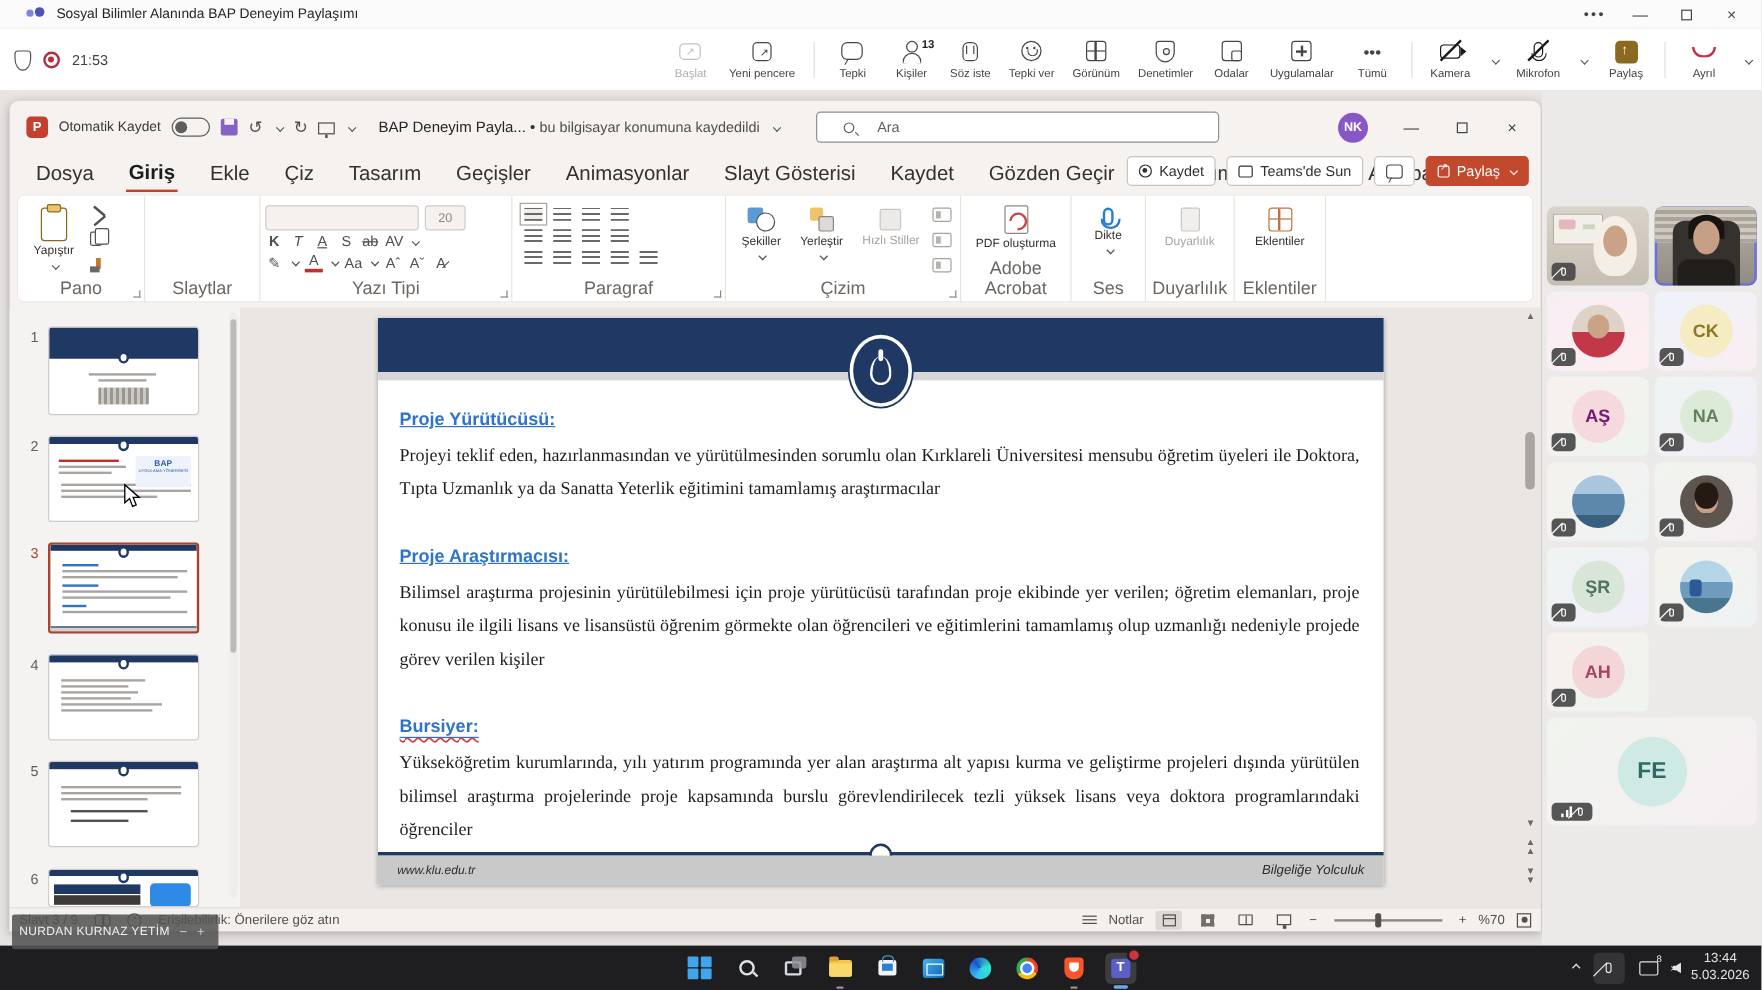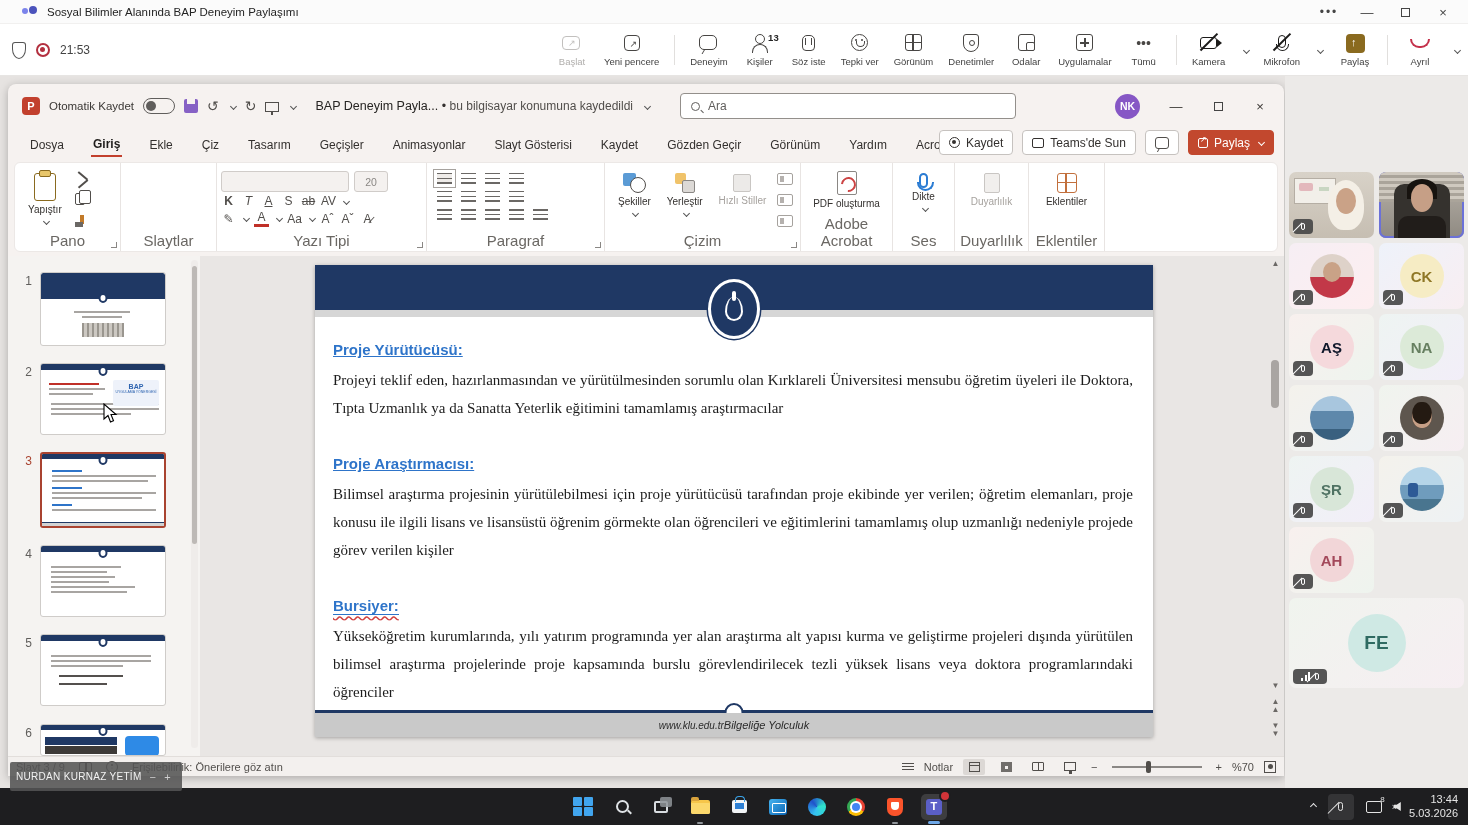--- a/index.html
+++ b/index.html
@@ -75,29 +75,29 @@
   .toggle{width:32px;height:16px;border:1px solid #605e5c;border-radius:9px;position:relative}
   .toggle:after{content:"";position:absolute;left:2px;top:2px;width:10px;height:10px;border-radius:50%;background:#605e5c}
   .qat{font-size:14px;color:#514e4b}
   .floppy{width:14px;height:14px;background:#8661c5;border-radius:2px;position:relative}
   .floppy:after{content:"";position:absolute;left:3px;top:0;width:8px;height:5px;background:#f6f2f0}
   .present-ic{width:14px;height:10px;border:1.5px solid #514e4b;position:relative;margin-top:2px}
   .present-ic:after{content:"";position:absolute;left:4.5px;bottom:-4px;width:2px;height:3px;background:#514e4b}
   #ppt-doc-title{font-size:12.5px;color:#33302e;margin-left:10px;white-space:nowrap}
   #ppt-doc-title b{font-weight:normal;color:#262422}
   #saved-status{font-size:12px;color:#514e4b}
-  #ppt-search{position:absolute;left:672px;top:9px;width:336px;height:26px;background:#fff;border:1px solid #938f8b;border-radius:4px;display:flex;align-items:center;padding-left:10px;gap:8px;font-size:12px;color:#605e5c}
+  #ppt-search{position:absolute;left:672px;top:9px;width:336px;height:26px;background:#fff;border:1px solid #938f8b;border-radius:4px;display:flex;align-items:center;padding-left:22px;gap:19px;font-size:12px;color:#605e5c}
   .mag{width:9px;height:9px;border:1.4px solid #605e5c;border-radius:50%;position:relative}
   .mag:after{content:"";position:absolute;left:8px;top:8px;width:4px;height:1.4px;background:#605e5c;transform:rotate(45deg)}
   #ppt-right{position:absolute;right:4px;top:0;height:44px;display:flex;align-items:center;gap:2px}
   #nk-avatar{width:25px;height:25px;border-radius:50%;background:#8657c5;color:#fff;font-size:10.5px;font-weight:bold;display:flex;align-items:center;justify-content:center;margin-right:14px}
   .pwb{width:40px;height:30px;display:flex;align-items:center;justify-content:center;color:#3b3835;font-size:13px}
 
   
-  #ppt-tabs{left:0;top:44px;width:100%;height:33px;display:flex;align-items:center;padding-left:20px;gap:25px;font-size:12px;color:#33302e}
+  #ppt-tabs{left:0;top:44px;width:100%;height:33px;display:flex;align-items:center;padding-left:20px;gap:25px;font-size:17px;color:#33302e}
   .tab{padding:4px 2px;white-space:nowrap}
   .tab.active{font-weight:bold;color:#1f1d1b;border-bottom:2.5px solid #c2402d}
   #tab-btns{position:absolute;right:10px;top:46px;display:flex;align-items:center;gap:9px}
   .tbtn{height:25px;border:1px solid #c6c2bf;border-radius:4px;background:#fff;display:flex;align-items:center;padding:0 9px;gap:6px;font-size:12px;color:#33302e;white-space:nowrap}
   .rec-ic{width:11px;height:11px;border:1.5px solid #33302e;border-radius:50%;position:relative}
   .rec-ic:after{content:"";position:absolute;left:2px;top:2px;width:4px;height:4px;border-radius:50%;background:#33302e}
   .tsun-ic{width:12px;height:10px;border:1.5px solid #33302e;border-radius:2px}
   .cmt{width:14px;height:12px;border:1.5px solid #514e4b;border-radius:3px;position:relative}
   .cmt:after{content:"";position:absolute;left:2px;bottom:-4px;width:4px;height:4px;border-left:1.5px solid #514e4b;transform:skewX(-28deg)}
   .tbtn.orange{background:#c2482e;border-color:#c2482e;color:#fff}
@@ -177,21 +177,21 @@
   #slide-band-sub{position:absolute;left:0;top:45px;width:100%;height:7px;background:#d6d6d6}
   #slide-logo{position:absolute;left:50%;top:14px;transform:translateX(-50%);width:52px;height:60px;border-radius:50%;background:#1f3864;border:3px solid #fff;box-shadow:0 0 0 1.5px #1f3864;display:flex;align-items:center;justify-content:center}
   #slide-logo .tulip{width:18px;height:24px;border-radius:50% 50% 50% 50%/60% 60% 40% 40%;border:2px solid #fff;border-top:none;position:relative}
   #slide-logo .tulip:after{content:"";position:absolute;left:5px;top:-6px;width:4px;height:10px;background:#fff;border-radius:2px}
   .sec{position:absolute;left:18px;width:800px}
   .sec-h{font-size:15px;font-weight:bold;color:#2e74c9;text-decoration:underline;display:inline-block}
   .sec-h.wavy{text-decoration:underline wavy #d04040;border-bottom:1.4px solid #2e74c9;text-underline-offset:4px}
   .sec-b{margin-top:7px;font-size:15px;color:#1c1c1c;line-height:28px;text-align:justify;font-family:"Liberation Serif","DejaVu Serif",serif}
   #slide-footline{position:absolute;left:0;bottom:24px;width:100%;height:3px;background:#1f3864}
   #slide-footcirc{position:absolute;left:50%;bottom:15px;transform:translateX(-50%);width:19px;height:19px;border-radius:50%;background:#fff;border:2px solid #1f3864}
-  #slide-footstrip{position:absolute;left:0;bottom:0;width:100%;height:24px;background:#c9c9c9;display:flex;align-items:center;justify-content:center;padding:0 16px;font-size:11px;font-style:italic;color:#2b2b2b}
+  #slide-footstrip{position:absolute;left:0;bottom:0;width:100%;height:24px;background:#c9c9c9;display:flex;align-items:center;justify-content:space-between;padding:0 16px;font-size:11px;font-style:italic;color:#2b2b2b}
   #main-scroll{position:absolute;right:2px;top:0;width:13px;height:100%}
   #main-scroll .mth{position:absolute;left:2px;top:104px;width:8px;height:48px;background:#a9a5a2;border-radius:4px}
   .msar{position:absolute;left:0;width:13px;text-align:center;font-size:8px;color:#6b6865;line-height:8px}
 
   
   #ppt-status{left:0;top:672px;width:1276px;height:20px;background:#f3f0ee;border-top:1px solid #e2dedb;display:flex;align-items:center;font-size:11px;color:#514e4b;padding:0 8px;justify-content:space-between}
   #status-l{display:flex;align-items:center;gap:14px}
   #status-r{display:flex;align-items:center;gap:10px}
   .book-ic{width:13px;height:10px;border:1.2px solid #514e4b;border-radius:2px;position:relative}
   .book-ic:after{content:"";position:absolute;left:5.5px;top:0;width:1.2px;height:100%;background:#514e4b}
@@ -286,21 +286,21 @@
   .tk-under{position:absolute;left:7px;bottom:-4px;width:12px;height:2.5px;border-radius:2px;background:#6ea8e8}
   .tk-dot{position:absolute;left:10px;bottom:-4px;width:6px;height:2px;border-radius:2px;background:#8f9499}
   #tb-tray{position:absolute;right:10px;top:0;height:37px;display:flex;align-items:center;gap:12px;color:#e4e4e4}
   .tray-mic{width:26px;height:26px;background:rgba(255,255,255,.1);border-radius:4px;display:flex;align-items:center;justify-content:center}
   .tray-mic .m{width:5px;height:9px;border:1.4px solid #e4e4e4;border-radius:3px;position:relative}
   .tray-mic .m:after{content:"";position:absolute;left:-6px;top:-3px;width:1.4px;height:16px;background:#e4e4e4;transform:rotate(45deg)}
   .tray-screen{width:16px;height:12px;border:1.5px solid #e4e4e4;border-radius:2px;position:relative}
   .tray-screen:after{content:"8";position:absolute;right:-4px;top:-7px;font-size:8px}
   .tray-spk{width:7px;height:9px;background:#e4e4e4;clip-path:polygon(0 30%,40% 30%,100% 0,100% 100%,40% 70%,0 70%);position:relative}
   .tray-x{font-size:9px;margin-left:-9px}
-  #tb-clock{font-size:11px;text-align:right;line-height:1.25}
+  #tb-clock{font-size:11px;text-align:center;line-height:1.25}
 </style>
 </head>
 <body>
 
 <div class="a" id="t-titlebar">
   <span class="t-logo"></span>
   <span id="t-title">Sosyal Bilimler Alanında BAP Deneyim Paylaşımı</span>
   <div class="winbtns">
     <span class="winbtn dots3">•••</span>
     <span class="winbtn">—</span>
@@ -330,21 +330,21 @@
           <div class="orect" style="width:16px;height:16px;margin:2px auto 0"></div>
           <span class="oarrow" style="left:8px;top:6px">↗</span>
         </div>
       <div class="tb-lb">Yeni pencere</div>
     </div>
     <div class="tb-div"></div>
     <div class="tb-item">
       <div class="ic">
           <div class="bubble"></div>
         </div>
-      <div class="tb-lb">Deneyim</div>
+      <div class="tb-lb">Tepki</div>
     </div>
     <div class="tb-item">
       <div class="ic">
           <div class="person"></div>
           <span class="badge13">13</span>
         </div>
       <div class="tb-lb">Kişiler</div>
     </div>
     <div class="tb-item">
       <div class="ic">
@@ -822,21 +822,21 @@
         </div>
     </div>
     <div class="tile g2">
       <div class="av" style="background: rgb(246, 236, 196); color: rgb(143, 119, 38);">CK</div>
       <div class="mutebadge">
           <span class="m"></span>
         </div>
     </div>
 
     <div class="tile g3">
-      <div class="av" style="background: rgb(245, 217, 220); color: #0f172a;">AŞ</div>
+      <div class="av" style="background: rgb(245, 217, 220); color: #701a75;">AŞ</div>
       <div class="mutebadge">
           <span class="m"></span>
         </div>
     </div>
     <div class="tile g4">
       <div class="av" style="background: rgb(220, 234, 216); color: rgb(102, 127, 96);">NA</div>
       <div class="mutebadge">
           <span class="m"></span>
         </div>
     </div>

